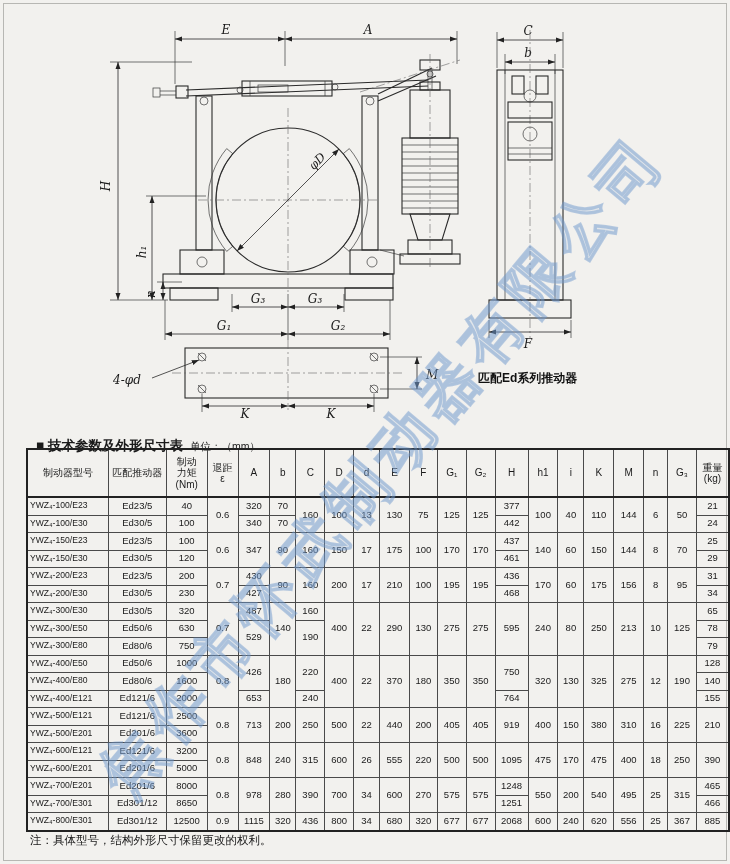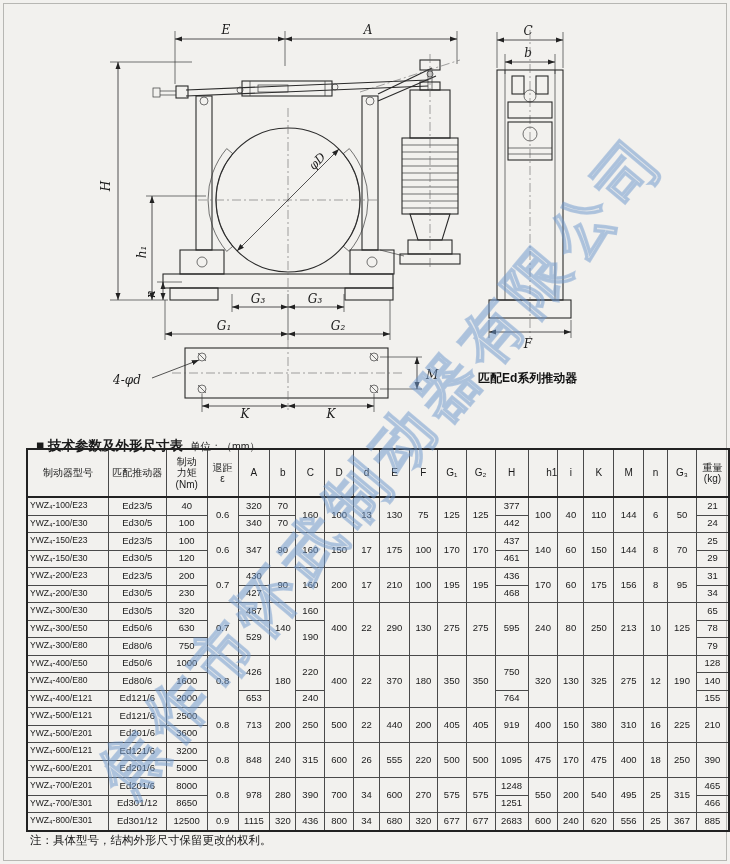--- a/index.html
+++ b/index.html
@@ -247,21 +247,21 @@
         <th style="width: 31px;">A</th>
         <th style="width: 25px;">b</th>
         <th style="width: 28px;">C</th>
         <th style="width: 28px;">D</th>
         <th style="width: 25px;">d</th>
         <th style="width: 29px;">E</th>
         <th style="width: 27px;">F</th>
         <th style="width: 28px;">G₁</th>
         <th style="width: 28px;">G₂</th>
         <th style="width: 32px;">H</th>
-        <th style="width: 29px; text-align: right;">h1</th>
+        <th style="width: 29px;">h1</th>
         <th style="width: 25px;">i</th>
         <th style="width: 29px;">K</th>
         <th style="width: 29px;">M</th>
         <th style="width: 23px;">n</th>
         <th style="width: 28px;">G₃</th>
         <th style="width: 31px;">重量
 (kg)</th>
       </tr>
   </thead>
   <tbody id="tbody">
@@ -526,21 +526,21 @@
         <td>0.9</td>
         <td>1115</td>
         <td>320</td>
         <td>436</td>
         <td>800</td>
         <td>34</td>
         <td>680</td>
         <td>320</td>
         <td>677</td>
         <td>677</td>
-        <td>2683</td>
+        <td>2068</td>
         <td>600</td>
         <td>240</td>
         <td>620</td>
         <td>556</td>
         <td>25</td>
         <td>367</td>
         <td>885</td>
       </tr>
     </tbody>
 </table>

